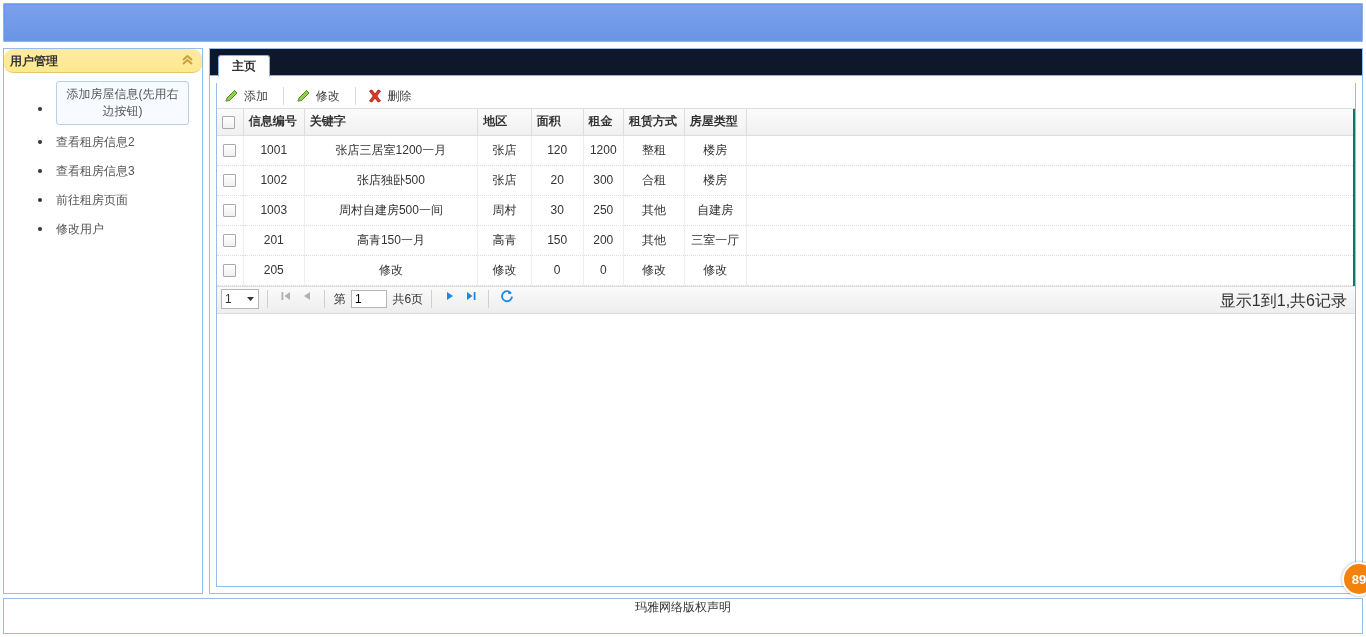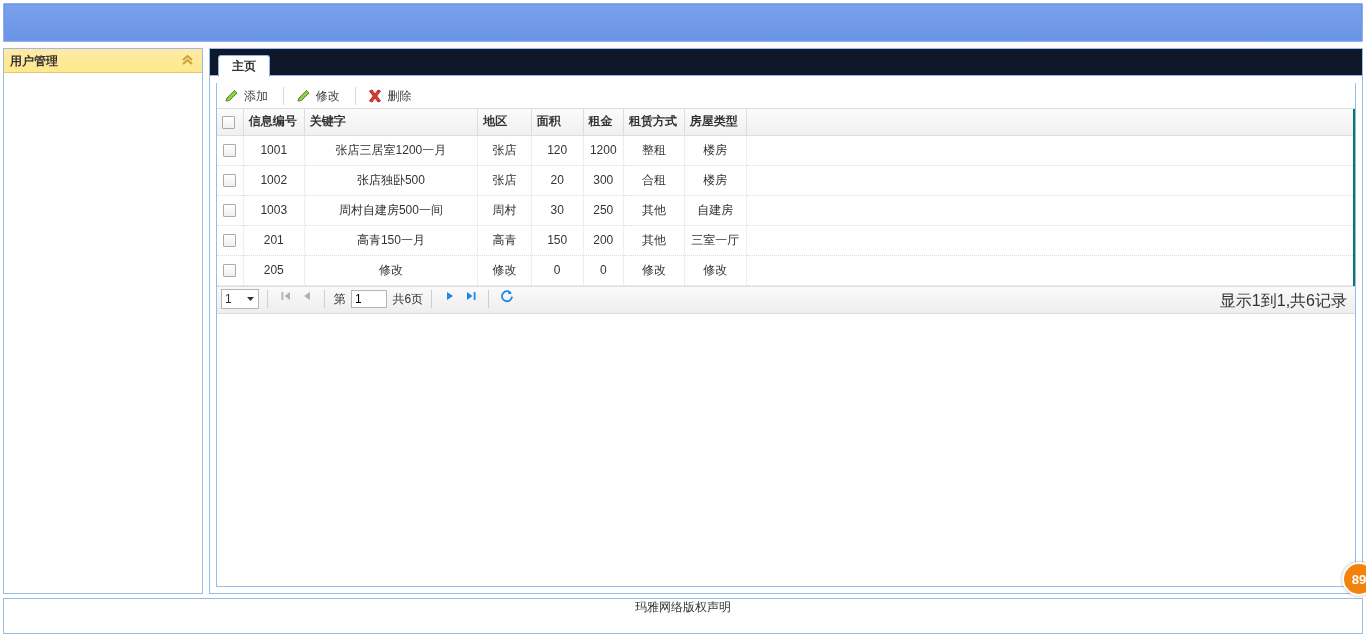--- a/index.html
+++ b/index.html
@@ -36,20 +36,21 @@
     background: #ffffff;
     border: 1px solid #99bbe8;
   }
   #sidebar-header {
     position: relative;
     height: 24px;
     background: linear-gradient(#ffeaa6, #fde98c);
     border-bottom: 1px solid #e8c56a;
     padding: 0 6px;
     line-height: 24px;
+    border-radius: 9px;
   }
   #sidebar-title {
     font-weight: bold;
     font-size: 12px;
     color: #333333;
   }
   #collapse-icon {
     position: absolute;
     right: 6px; top: 3px;
     width: 17px; height: 17px;
@@ -313,20 +314,39 @@
 
 <div id="sidebar">
   <div id="sidebar-header">
     <span id="sidebar-title">用户管理</span>
     <span id="collapse-icon">
       <svg width="15" height="15" viewBox="0 0 15 15">
         <path d="M3 7 L7.5 3 L12 7" fill="none" stroke="#c8a23a" stroke-width="2"></path>
         <path d="M3 11 L7.5 7 L12 11" fill="none" stroke="#c8a23a" stroke-width="2"></path>
       </svg>
     </span>
+  </div>
+  <div id="sidebar-body">
+    <ul class="menu-list">
+      <li class="selected">
+        <a class="menu-box" href="#">添加房屋信息(先用右边按钮)</a>
+      </li>
+      <li>
+        <a href="#">查看租房信息2</a>
+      </li>
+      <li>
+        <a href="#">查看租房信息3</a>
+      </li>
+      <li>
+        <a href="#">前往租房页面</a>
+      </li>
+      <li>
+        <a href="#">修改用户</a>
+      </li>
+    </ul>
   </div>
 </div>
 
 <div id="main-panel">
   <div id="tabstrip">
     <span class="tab">主页</span>
   </div>
 
   <div id="tab-body">
 

